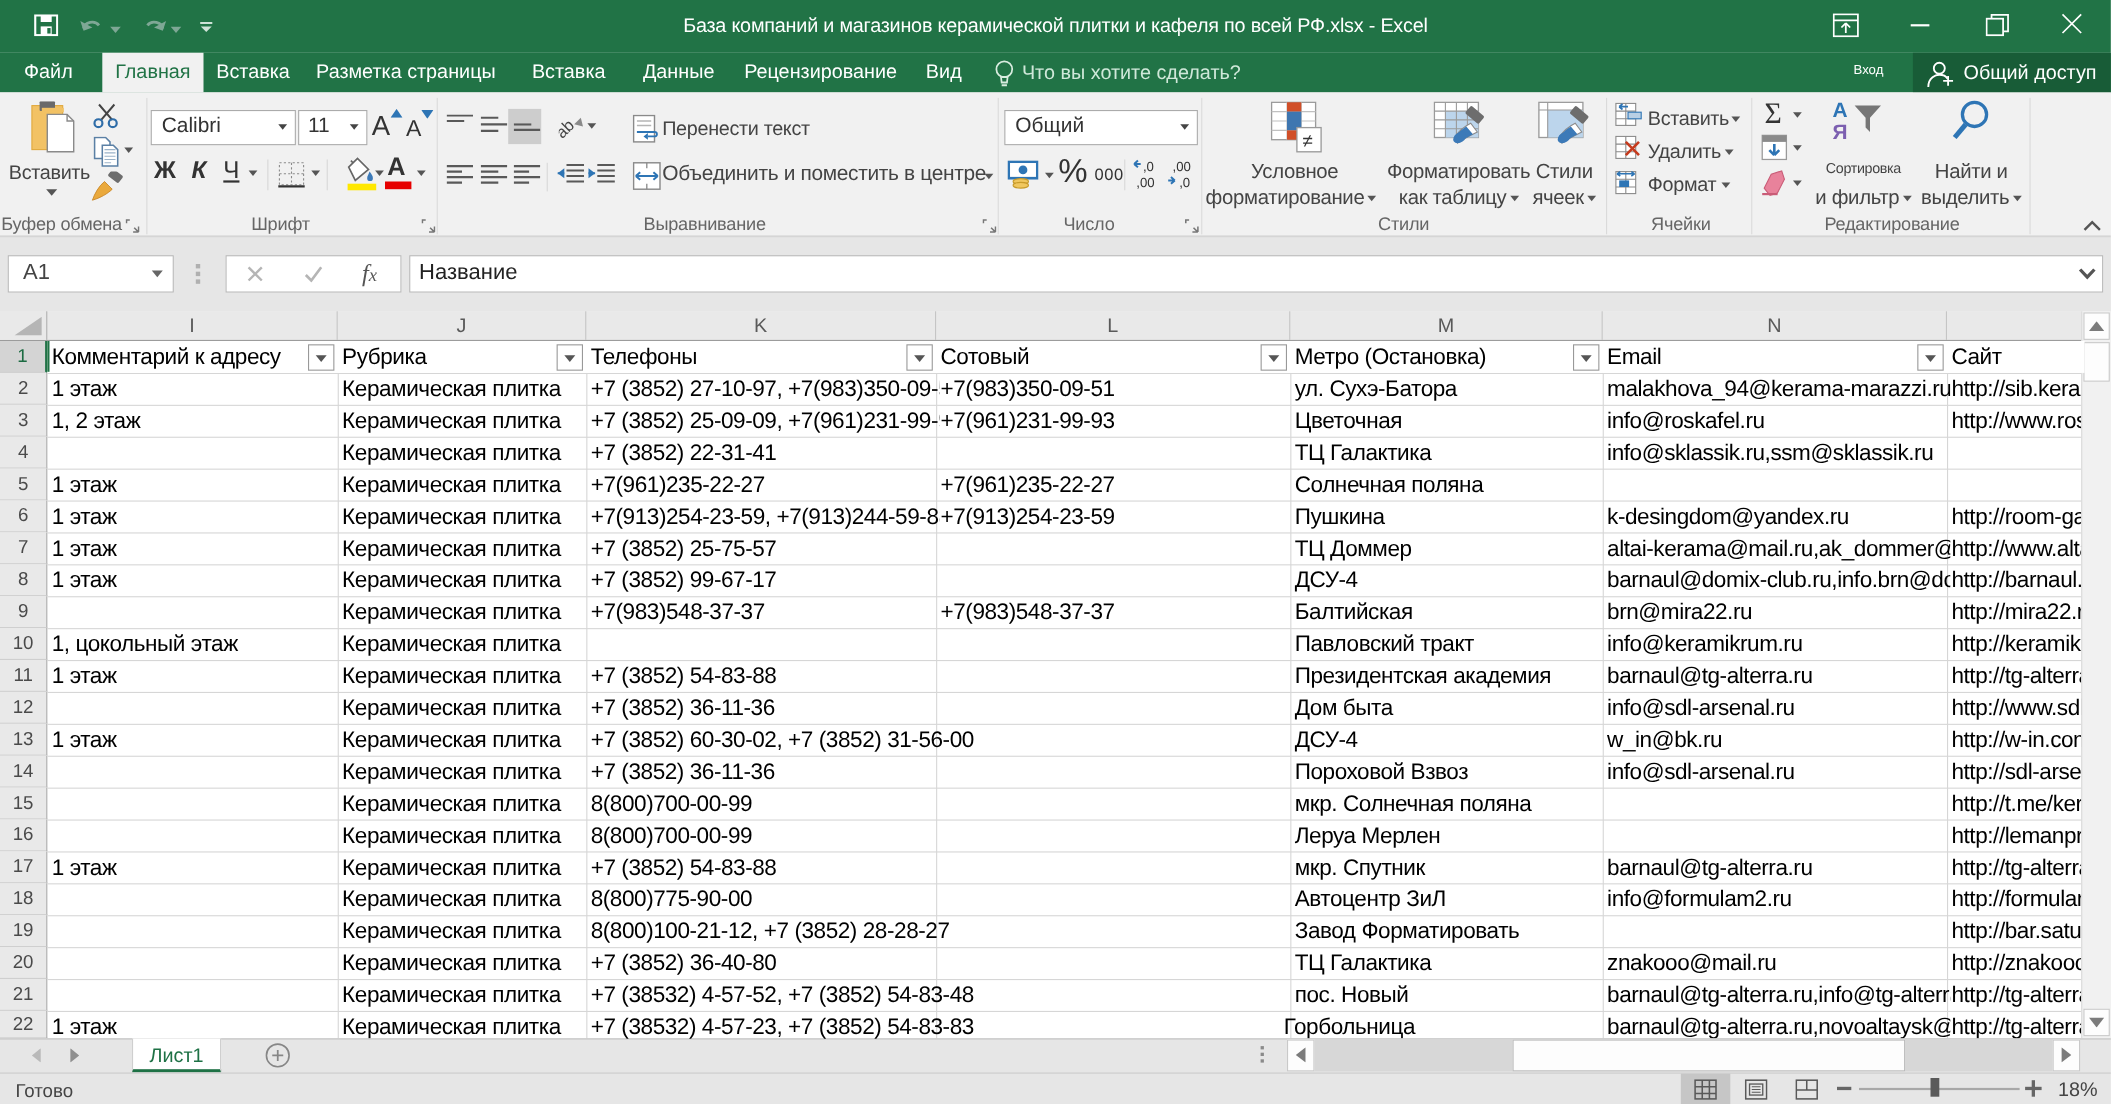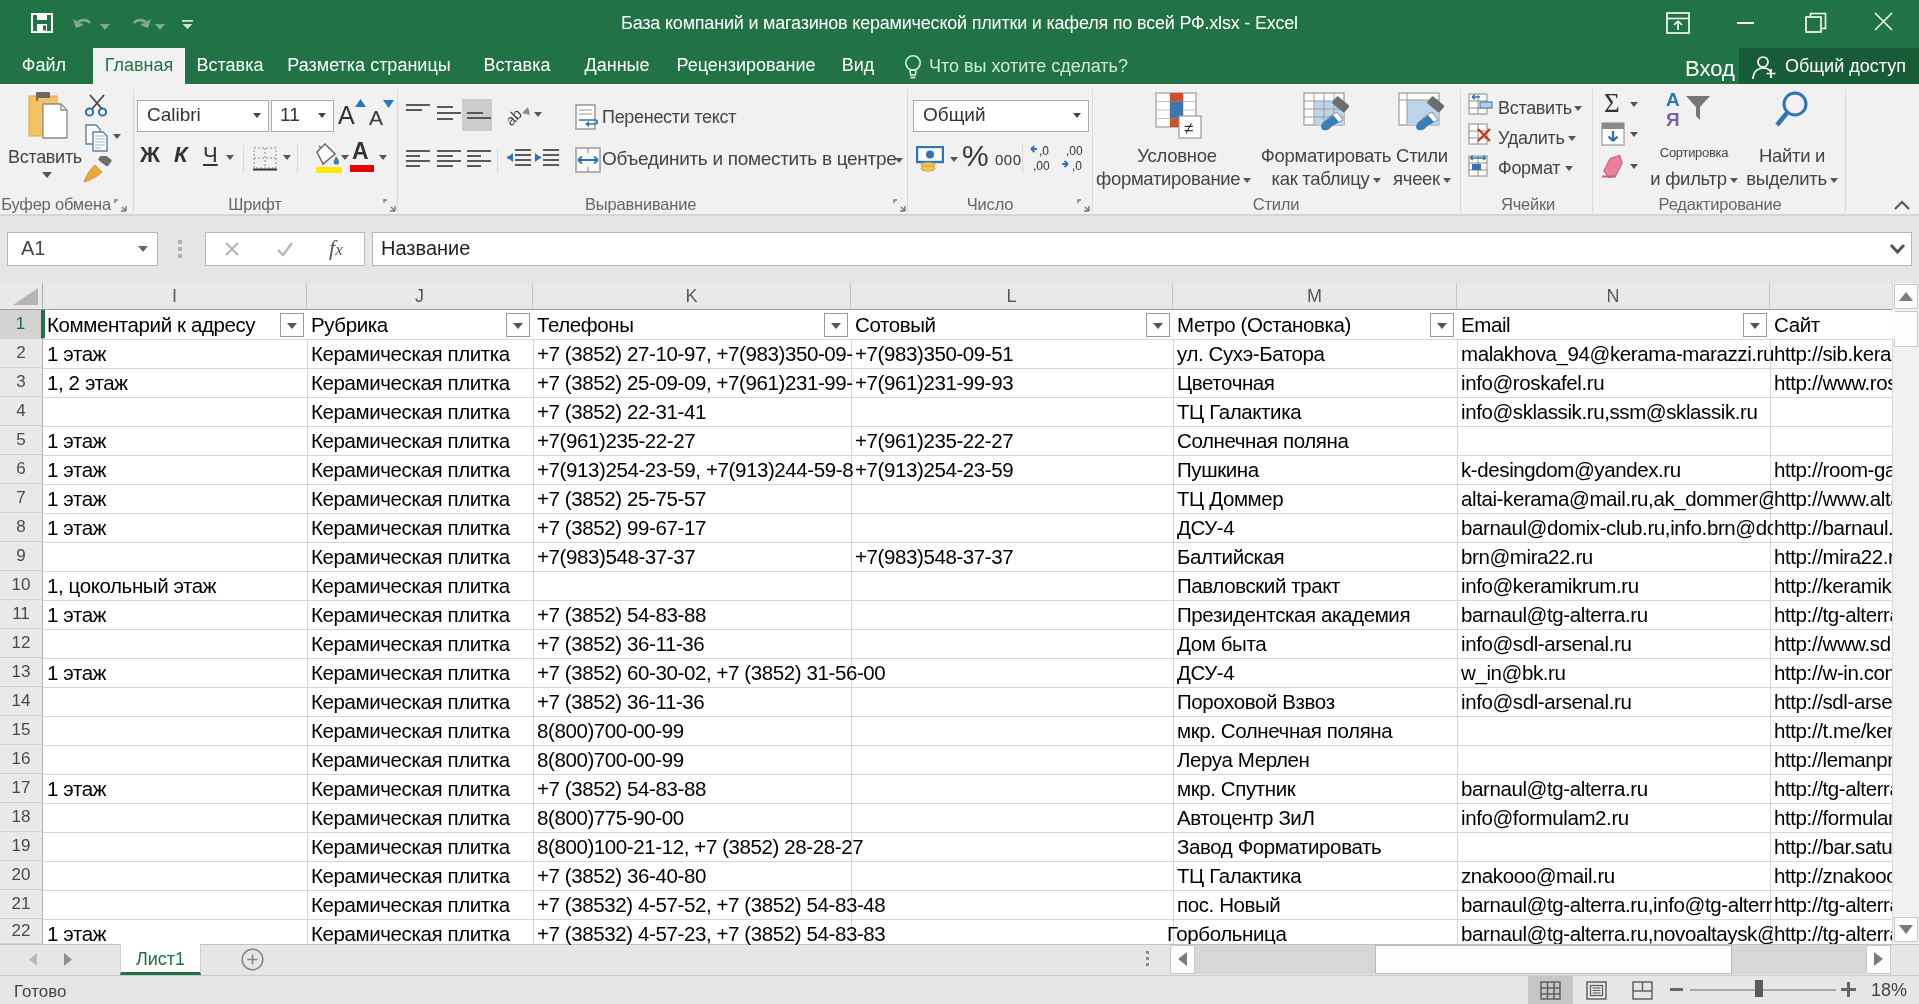--- a/index.html
+++ b/index.html
@@ -77,21 +77,21 @@
 <div class="tx" style="left:367px;width:300px;top:55px;text-align:center;color:#fff;font-size:18px">Вставка</div>
 <div class="tx" style="left:467px;width:300px;top:55px;text-align:center;color:#fff;font-size:18px">Данные</div>
 <div class="tx" style="left:596px;width:300px;top:55px;text-align:center;color:#fff;font-size:18px">Рецензирование</div>
 <div class="tx" style="left:708px;width:300px;top:55px;text-align:center;color:#fff;font-size:18px">Вид</div>
 <svg class="a" style="left:903px;top:54px" width="20" height="26" viewBox="0 0 20 26">
 <circle cx="10" cy="9" r="7.2" fill="none" stroke="#d8ecdf" stroke-width="1.6"></circle>
 <path d="M7 16 L13 16 L12.4 21 L7.6 21 Z" fill="none" stroke="#d8ecdf" stroke-width="1.6"></path>
 <line x1="7.6" y1="23.5" x2="12.4" y2="23.5" stroke="#d8ecdf" stroke-width="1.8"></line>
 </svg>
 <div class="tx" style="left:929px;top:56px;color:#cfe8d9;font-size:18px">Что вы хотите сделать?</div>
-<div class="tx" style="left:1685px;top:56px;color:#fff;font-size:22px">Вход</div>
+<div class="tx" style="left:1685px;top:56px;color:#fff;font-size:12px">Вход</div>
 <div class="a" style="left:1739px;top:48px;width:180px;height:36px;background:#185c37"></div>
 <svg class="a" style="left:1750px;top:54px" width="28" height="26" viewBox="0 0 28 26">
 <circle cx="13" cy="8" r="5" fill="none" stroke="#fff" stroke-width="1.7"></circle>
 <path d="M3 25 C3 16,10 14,13 14 C16 14,19 15,20.5 17.5" fill="none" stroke="#fff" stroke-width="1.7"></path>
 <path d="M21 15 L21 24 M16.5 19.5 L25.5 19.5" stroke="#fff" stroke-width="1.7"></path>
 </svg>
 <div class="tx" style="left:1785px;top:56px;color:#fff;font-size:18px">Общий доступ</div>
 <div class="a" style="left:0;top:84px;width:1919px;height:132px;background:#f1f1f1"></div>
 <div class="a" style="left:0;top:214px;width:1919px;height:2px;background:#d5d5d5"></div>
 <div class="sep" style="left:133px"></div>

